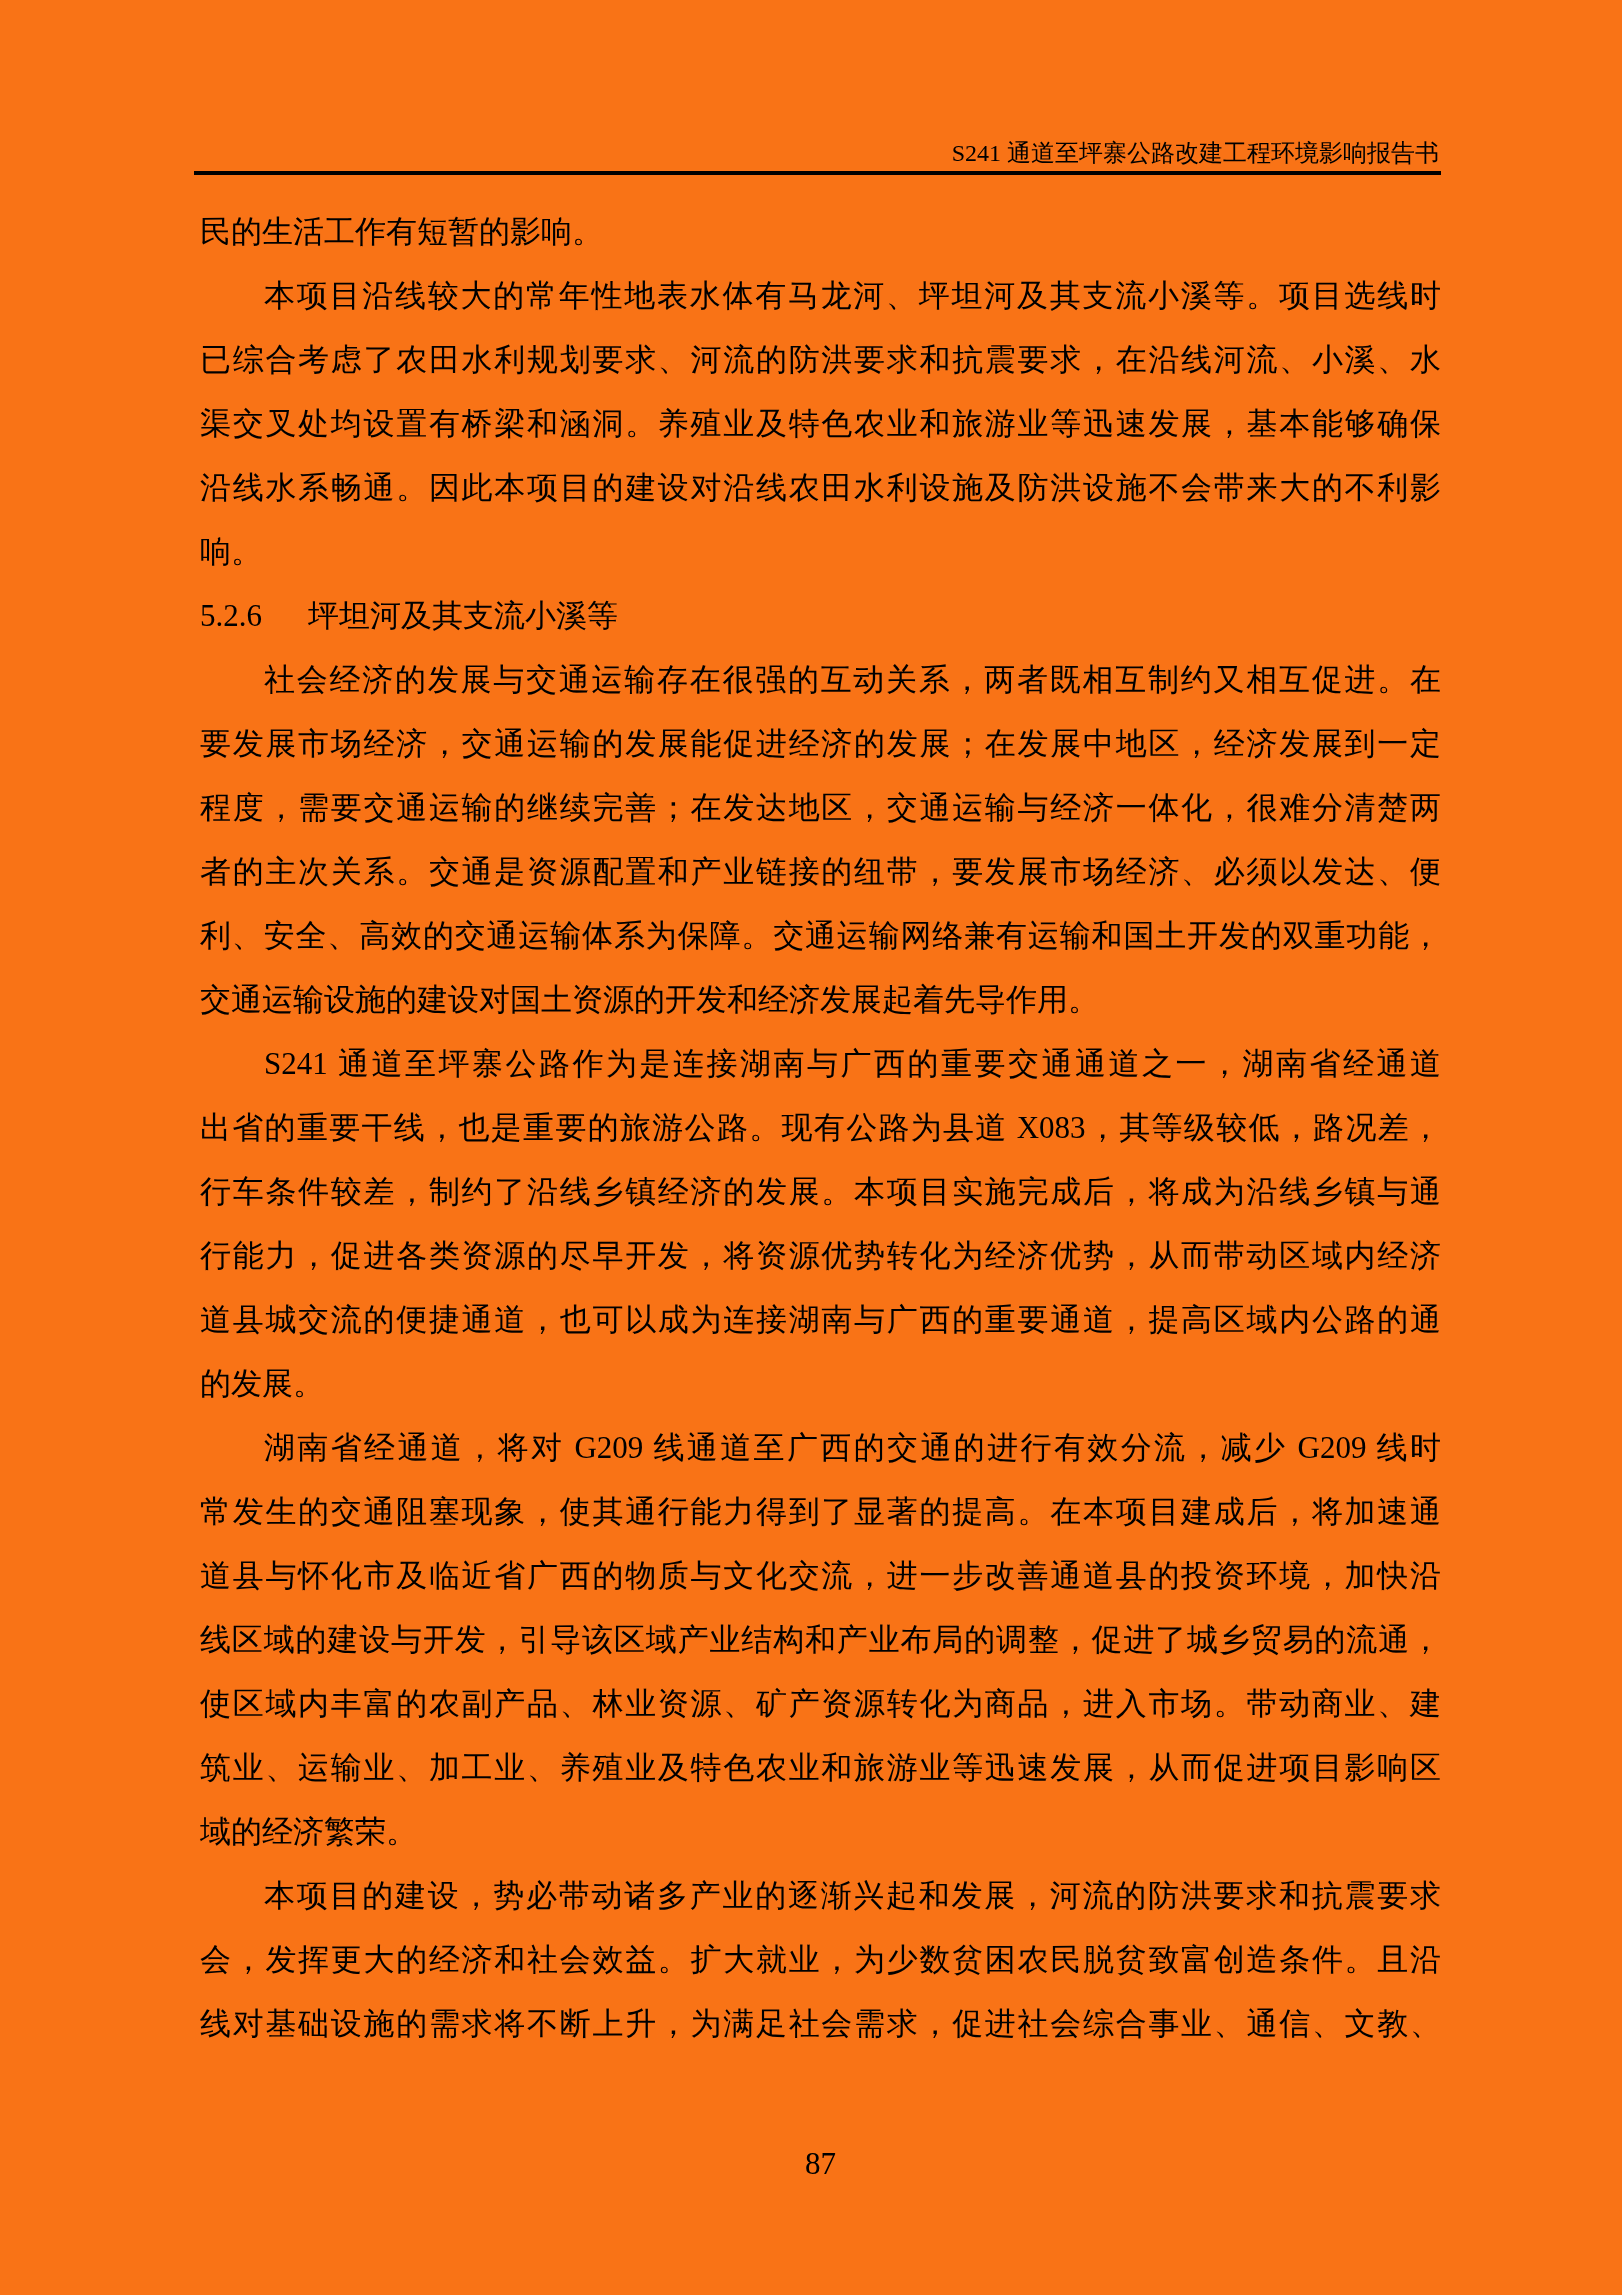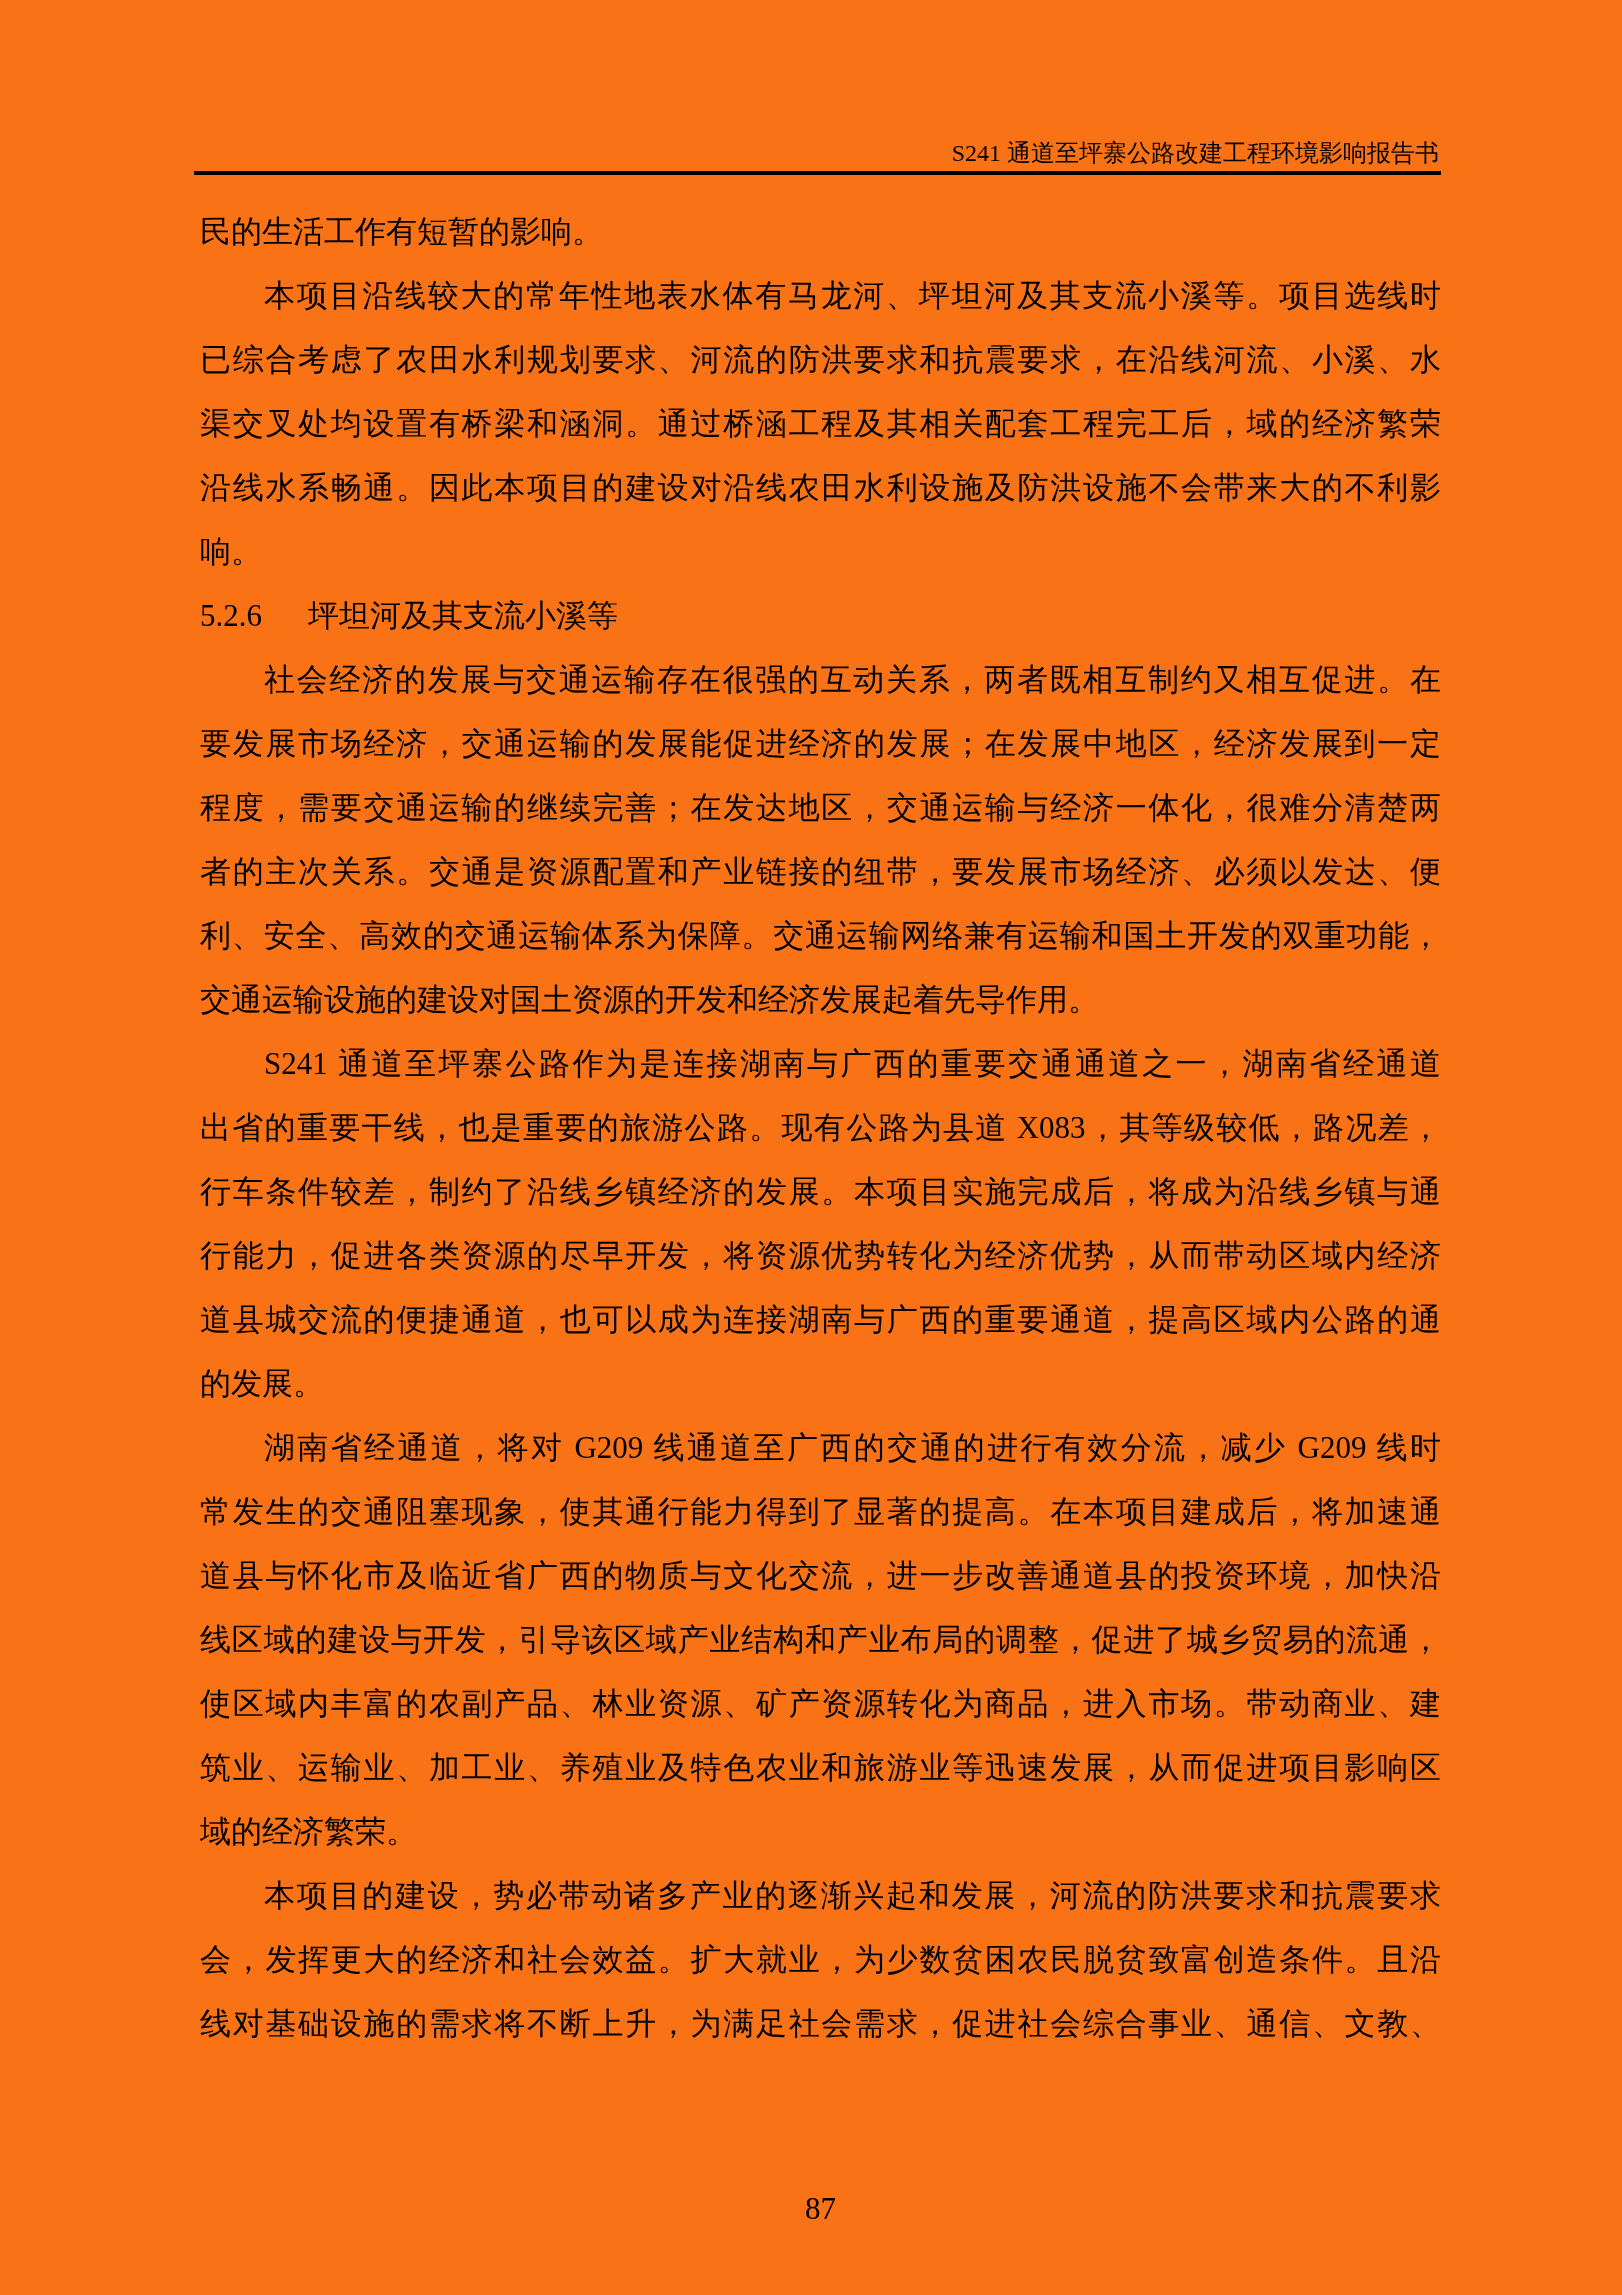--- a/index.html
+++ b/index.html
@@ -66,36 +66,35 @@
     margin-left: 46px;
   }
   .footer-pagenum {
     position: absolute;
     left: 200px;
     top: 2144px;
     width: 1241px;
     text-align: center;
     font-size: 31px;
     line-height: 39px;
-    margin-top: 45px;
   }
 </style>
 </head>
 <body>
 
 <div class="page">
 
   <div class="header-title">S241 通道至坪寨公路改建工程环境影响报告书</div>
   <div class="header-rule"></div>
 
   <div class="doc-body">
     <div class="line last">民的生活工作有短暂的影响。</div>
     <div class="line first full">本项目沿线较大的常年性地表水体有马龙河、坪坦河及其支流小溪等。项目选线时</div>
     <div class="line full">已综合考虑了农田水利规划要求、河流的防洪要求和抗震要求，在沿线河流、小溪、水</div>
-    <div class="line full">渠交叉处均设置有桥梁和涵洞。通过桥涵工程及其相关配套工程完工后，域的经济繁荣</div>
+    <div class="line full">渠交叉处均设置有桥梁和涵洞。养殖业及特色农业和旅游业等迅速发展，基本能够确保</div>
     <div class="line full">沿线水系畅通。因此本项目的建设对沿线农田水利设施及防洪设施不会带来大的不利影</div>
     <div class="line last">响。</div>
 
     <div class="line heading">
       <span>5.2.6</span><span class="heading-title">坪坦河及其支流小溪等</span>
     </div>
 
     <div class="line first full">社会经济的发展与交通运输存在很强的互动关系，两者既相互制约又相互促进。在</div>
     <div class="line full">要发展市场经济，交通运输的发展能促进经济的发展；在发展中地区，经济发展到一定</div>
     <div class="line full">程度，需要交通运输的继续完善；在发达地区，交通运输与经济一体化，很难分清楚两</div>

